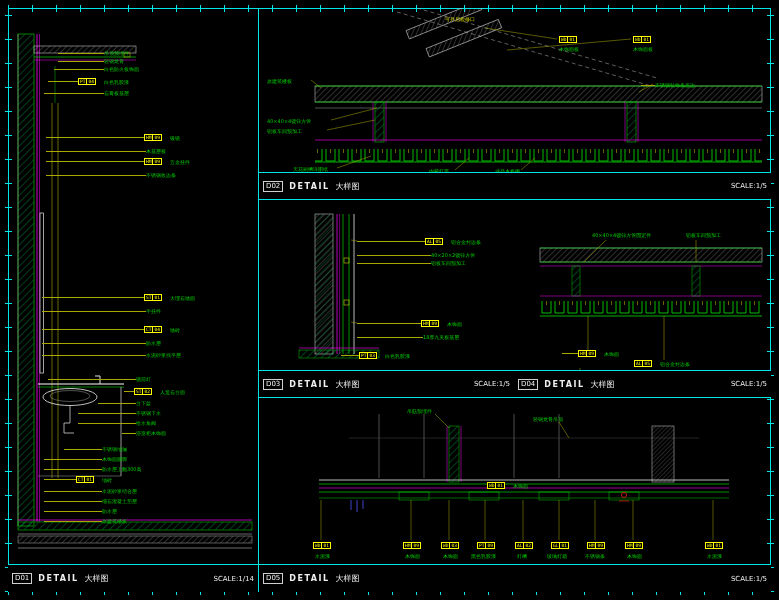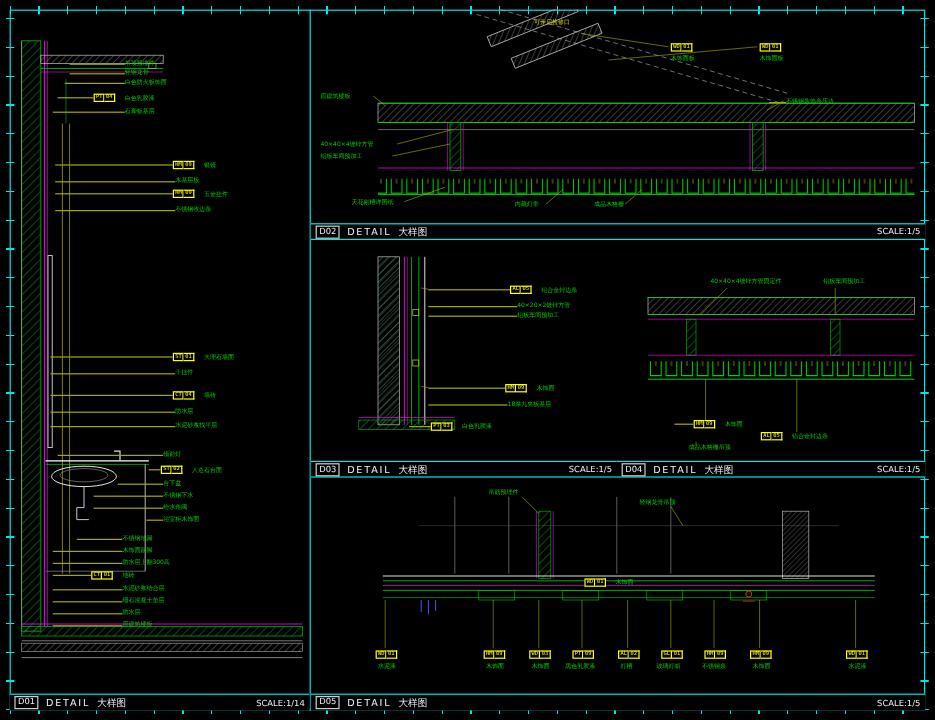--- a/index.html
+++ b/index.html
@@ -17,26 +17,26 @@
   .panel svg { position:absolute; left:0; top:0; }
   .labels { position:absolute; inset:0; font-size:5px; }
   .ann { position:absolute; color:#00d000; font-size:5px; line-height:6px; white-space:nowrap; }
   .ann.y { color:#d8d800; }
   .leader { position:absolute; height:1px; background:#a8a800; }
   .code { position:absolute; display:flex; }
   .code b { display:block; border:1px solid #ffff00; color:#ffff00; font-weight:normal;
             font-size:4.5px; line-height:5px; padding:0 1px; background:#000;
             font-family:"DejaVu Sans Mono", monospace; }
   .code b + b { border-left:none; }
-  .titlebar { position:absolute; left:0; right:0; bottom:0; height:14px;
+  .titlebar { position:absolute; left:0; right:0; bottom:0; height:28px;
               border-top:1px solid #00e5e5; display:flex; align-items:center;
               padding:0 4px; gap:6px; background:#000; }
   .titlebar.mid { border-bottom:1px solid #00e5e5; }
   .tb-code { border:1px solid #cfcfcf; color:#f0f0f0; font-size:7px; line-height:9px; padding:0 2px; }
-  .tb-title { color:#f0f0f0; font-size:8px; letter-spacing:1.5px; font-weight:normal; }
+  .tb-title { color:#f0f0f0; font-size:8px; letter-spacing:1.5px; font-weight:bold; }
   .tb-sub { color:#f0f0f0; font-size:8px; }
   .tb-scale { margin-left:auto; color:#f0f0f0; font-size:7px; }
 </style>
 </head>
 <body>
 
 <div class="sheet">
 
   
   <svg width="0" height="0">

